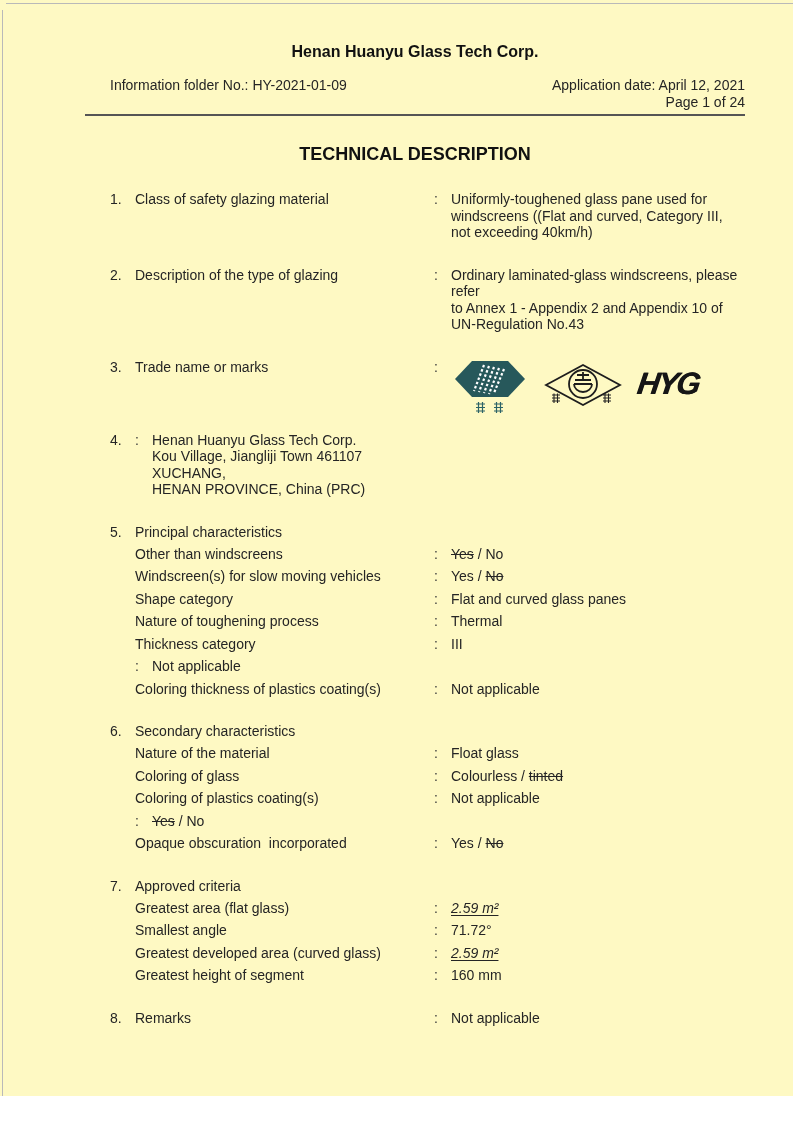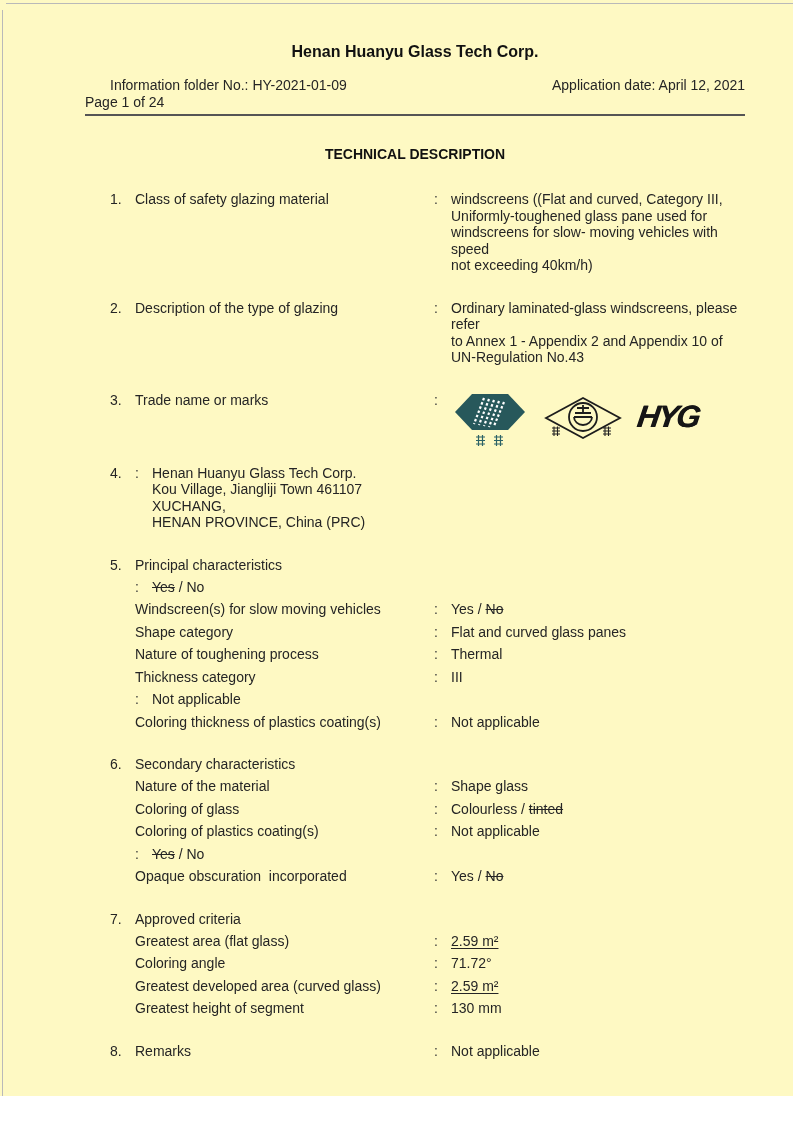--- a/index.html
+++ b/index.html
@@ -5,35 +5,35 @@
   html,body{margin:0;padding:0;background:#fff;}
   .page{
     position:relative;width:793px;height:1096px;background:#fef9c3;overflow:hidden;
     color:#252525;font-family:"Liberation Sans",sans-serif;font-size:14px;
   }
   .edge-top{position:absolute;top:3px;left:6px;right:0;height:1px;background:#b9b9b9;}
   .edge-left{position:absolute;left:2px;top:10px;bottom:0;width:1px;background:#b9b9b9;}
   .content{position:absolute;left:85px;top:0;width:660px;}
   .company{margin-top:42px;text-align:center;font-weight:bold;font-size:16px;line-height:19px;color:#111;}
   .meta{display:flex;justify-content:space-between;margin-top:16px;line-height:17px;padding-left:25px;}
-  .pagenum{text-align:left;line-height:17px;}
+  .pagenum{text-align:right;line-height:17px;}
   .rule{margin-top:3px;height:2px;background:#555;}
-  .section-title{margin-top:30px;text-align:center;font-weight:bold;font-size:14px;line-height:17px;color:#111;}
+  .section-title{margin-top:30px;text-align:center;font-weight:bold;font-size:18px;line-height:17px;color:#111;}
   #items{margin-top:28px;}
   .item{margin-bottom:26px;}
   .item.tight{margin-bottom:14px;}
   .irow,.srow{display:grid;grid-template-columns:25px 299px 1fr;padding-left:25px;align-items:start;}
   .srow{margin-top:6px;}
   .num{line-height:16px;}
   .label{line-height:16px;white-space:pre-wrap;}
   .value{display:flex;align-items:flex-start;}
   .colon{width:17px;flex:none;line-height:16px;color:#3a3a3a;}
   .vline{line-height:16.5px;white-space:pre-wrap;}
   .strike{text-decoration:line-through;}
-  .uline{text-decoration:underline;text-underline-offset:2px;}
+  .uline{text-decoration:underline;text-underline-offset:2px;font-style:italic;}
   
   .logos{display:flex;align-items:center;gap:11px;margin-top:-3px;height:62px;}
   .logo-hyg{
     font-size:31px;font-weight:bold;font-style:italic;letter-spacing:-2px;
     transform:skewX(-8deg);color:#161616;text-shadow:0.6px 0 0 #161616;line-height:1;
     padding-bottom:6px;
   }
   .hexfill{fill:#27585b;}
   .hexwave{stroke:#fff;stroke-width:2.2;fill:none;stroke-dasharray:2.5 2;}
   .cjk-teal{stroke:#2c6366;stroke-width:1.2;fill:none;}
@@ -60,23 +60,22 @@
     <div class="section-title">TECHNICAL DESCRIPTION</div>
 
     <div id="items">
         <div class="item">
           <div class="irow">
             <div class="num">1.</div>
             <div class="label">Class of safety glazing material</div>
             <div class="value">
               <div class="colon">:</div>
               <div class="vlines">
+                <div class="vline"><span>Uniformly-toughened glass pane used for</span></div>
                 <div class="vline"><span>windscreens ((Flat and curved, Category III,</span></div>
-                <div class="vline"><span>Uniformly-toughened glass pane used for</span></div>
-                <div class="vline"><span>windscreens for slow- moving vehicles with speed</span></div>
                 <div class="vline"><span>not exceeding 40km/h)</span></div>
               </div>
             </div>
           </div>
         </div>
         <div class="item">
           <div class="irow">
             <div class="num">2.</div>
             <div class="label">Description of the type of glazing</div>
             <div class="value">
@@ -144,20 +143,21 @@
           </div>
         </div>
         <div class="item">
           <div class="irow">
             <div class="num">5.</div>
             <div class="label">Principal characteristics</div>
             <div class="value"></div>
           </div>
           <div class="srow">
             <div class="num"></div>
+            <div class="label">Other than windscreens</div>
             <div class="value">
               <div class="colon">:</div>
               <div class="vlines">
                 <div class="vline"><span class="strike">Yes</span><span> / No</span></div>
               </div>
             </div>
           </div>
           <div class="srow">
             <div class="num"></div>
             <div class="label">Windscreen(s) for slow moving vehicles</div>
@@ -223,21 +223,21 @@
             <div class="num">6.</div>
             <div class="label">Secondary characteristics</div>
             <div class="value"></div>
           </div>
           <div class="srow">
             <div class="num"></div>
             <div class="label">Nature of the material</div>
             <div class="value">
               <div class="colon">:</div>
               <div class="vlines">
-                <div class="vline"><span>Shape glass</span></div>
+                <div class="vline"><span>Float glass</span></div>
               </div>
             </div>
           </div>
           <div class="srow">
             <div class="num"></div>
             <div class="label">Coloring of glass</div>
             <div class="value">
               <div class="colon">:</div>
               <div class="vlines">
                 <div class="vline"><span>Colourless / </span><span class="strike">tinted</span></div>
@@ -285,21 +285,21 @@
             <div class="label">Greatest area (flat glass)</div>
             <div class="value">
               <div class="colon">:</div>
               <div class="vlines">
                 <div class="vline"><span class="uline">2.59 m²</span></div>
               </div>
             </div>
           </div>
           <div class="srow">
             <div class="num"></div>
-            <div class="label">Coloring angle</div>
+            <div class="label">Smallest angle</div>
             <div class="value">
               <div class="colon">:</div>
               <div class="vlines">
                 <div class="vline"><span>71.72°</span></div>
               </div>
             </div>
           </div>
           <div class="srow">
             <div class="num"></div>
             <div class="label">Greatest developed area (curved glass)</div>
@@ -309,21 +309,21 @@
                 <div class="vline"><span class="uline">2.59 m²</span></div>
               </div>
             </div>
           </div>
           <div class="srow">
             <div class="num"></div>
             <div class="label">Greatest height of segment</div>
             <div class="value">
               <div class="colon">:</div>
               <div class="vlines">
-                <div class="vline"><span>130 mm</span></div>
+                <div class="vline"><span>160 mm</span></div>
               </div>
             </div>
           </div>
         </div>
         <div class="item">
           <div class="irow">
             <div class="num">8.</div>
             <div class="label">Remarks</div>
             <div class="value">
               <div class="colon">:</div>

